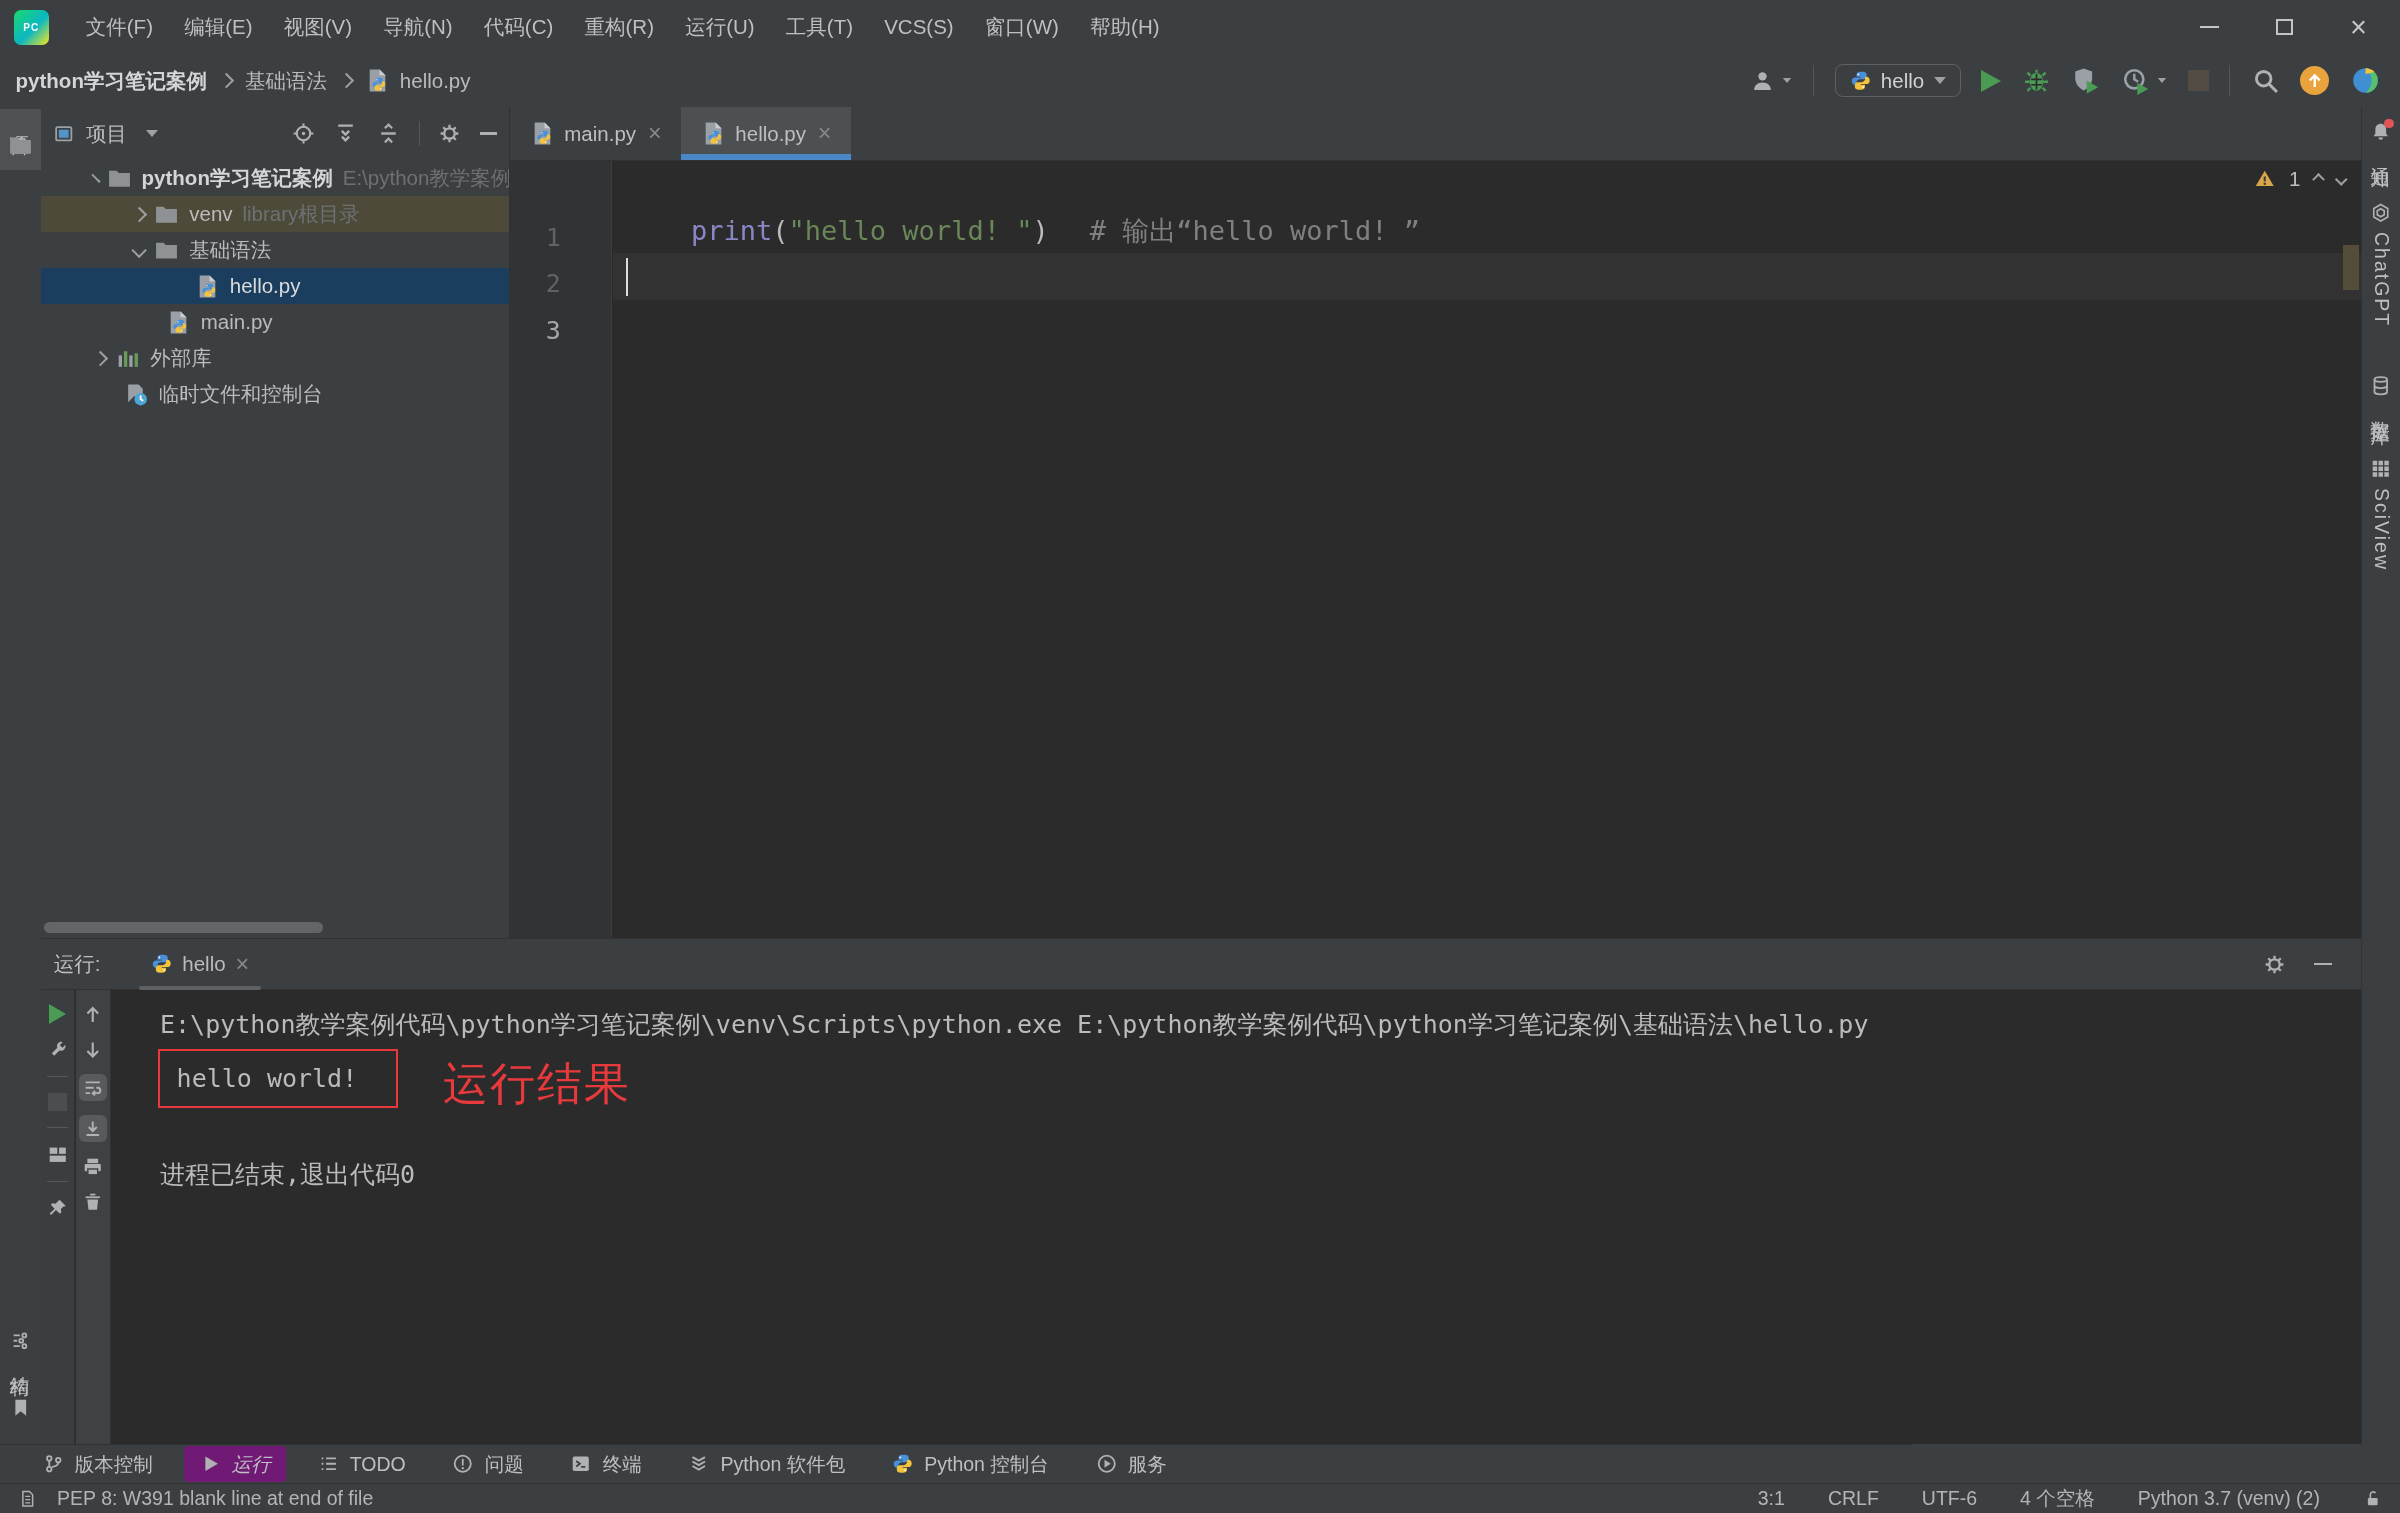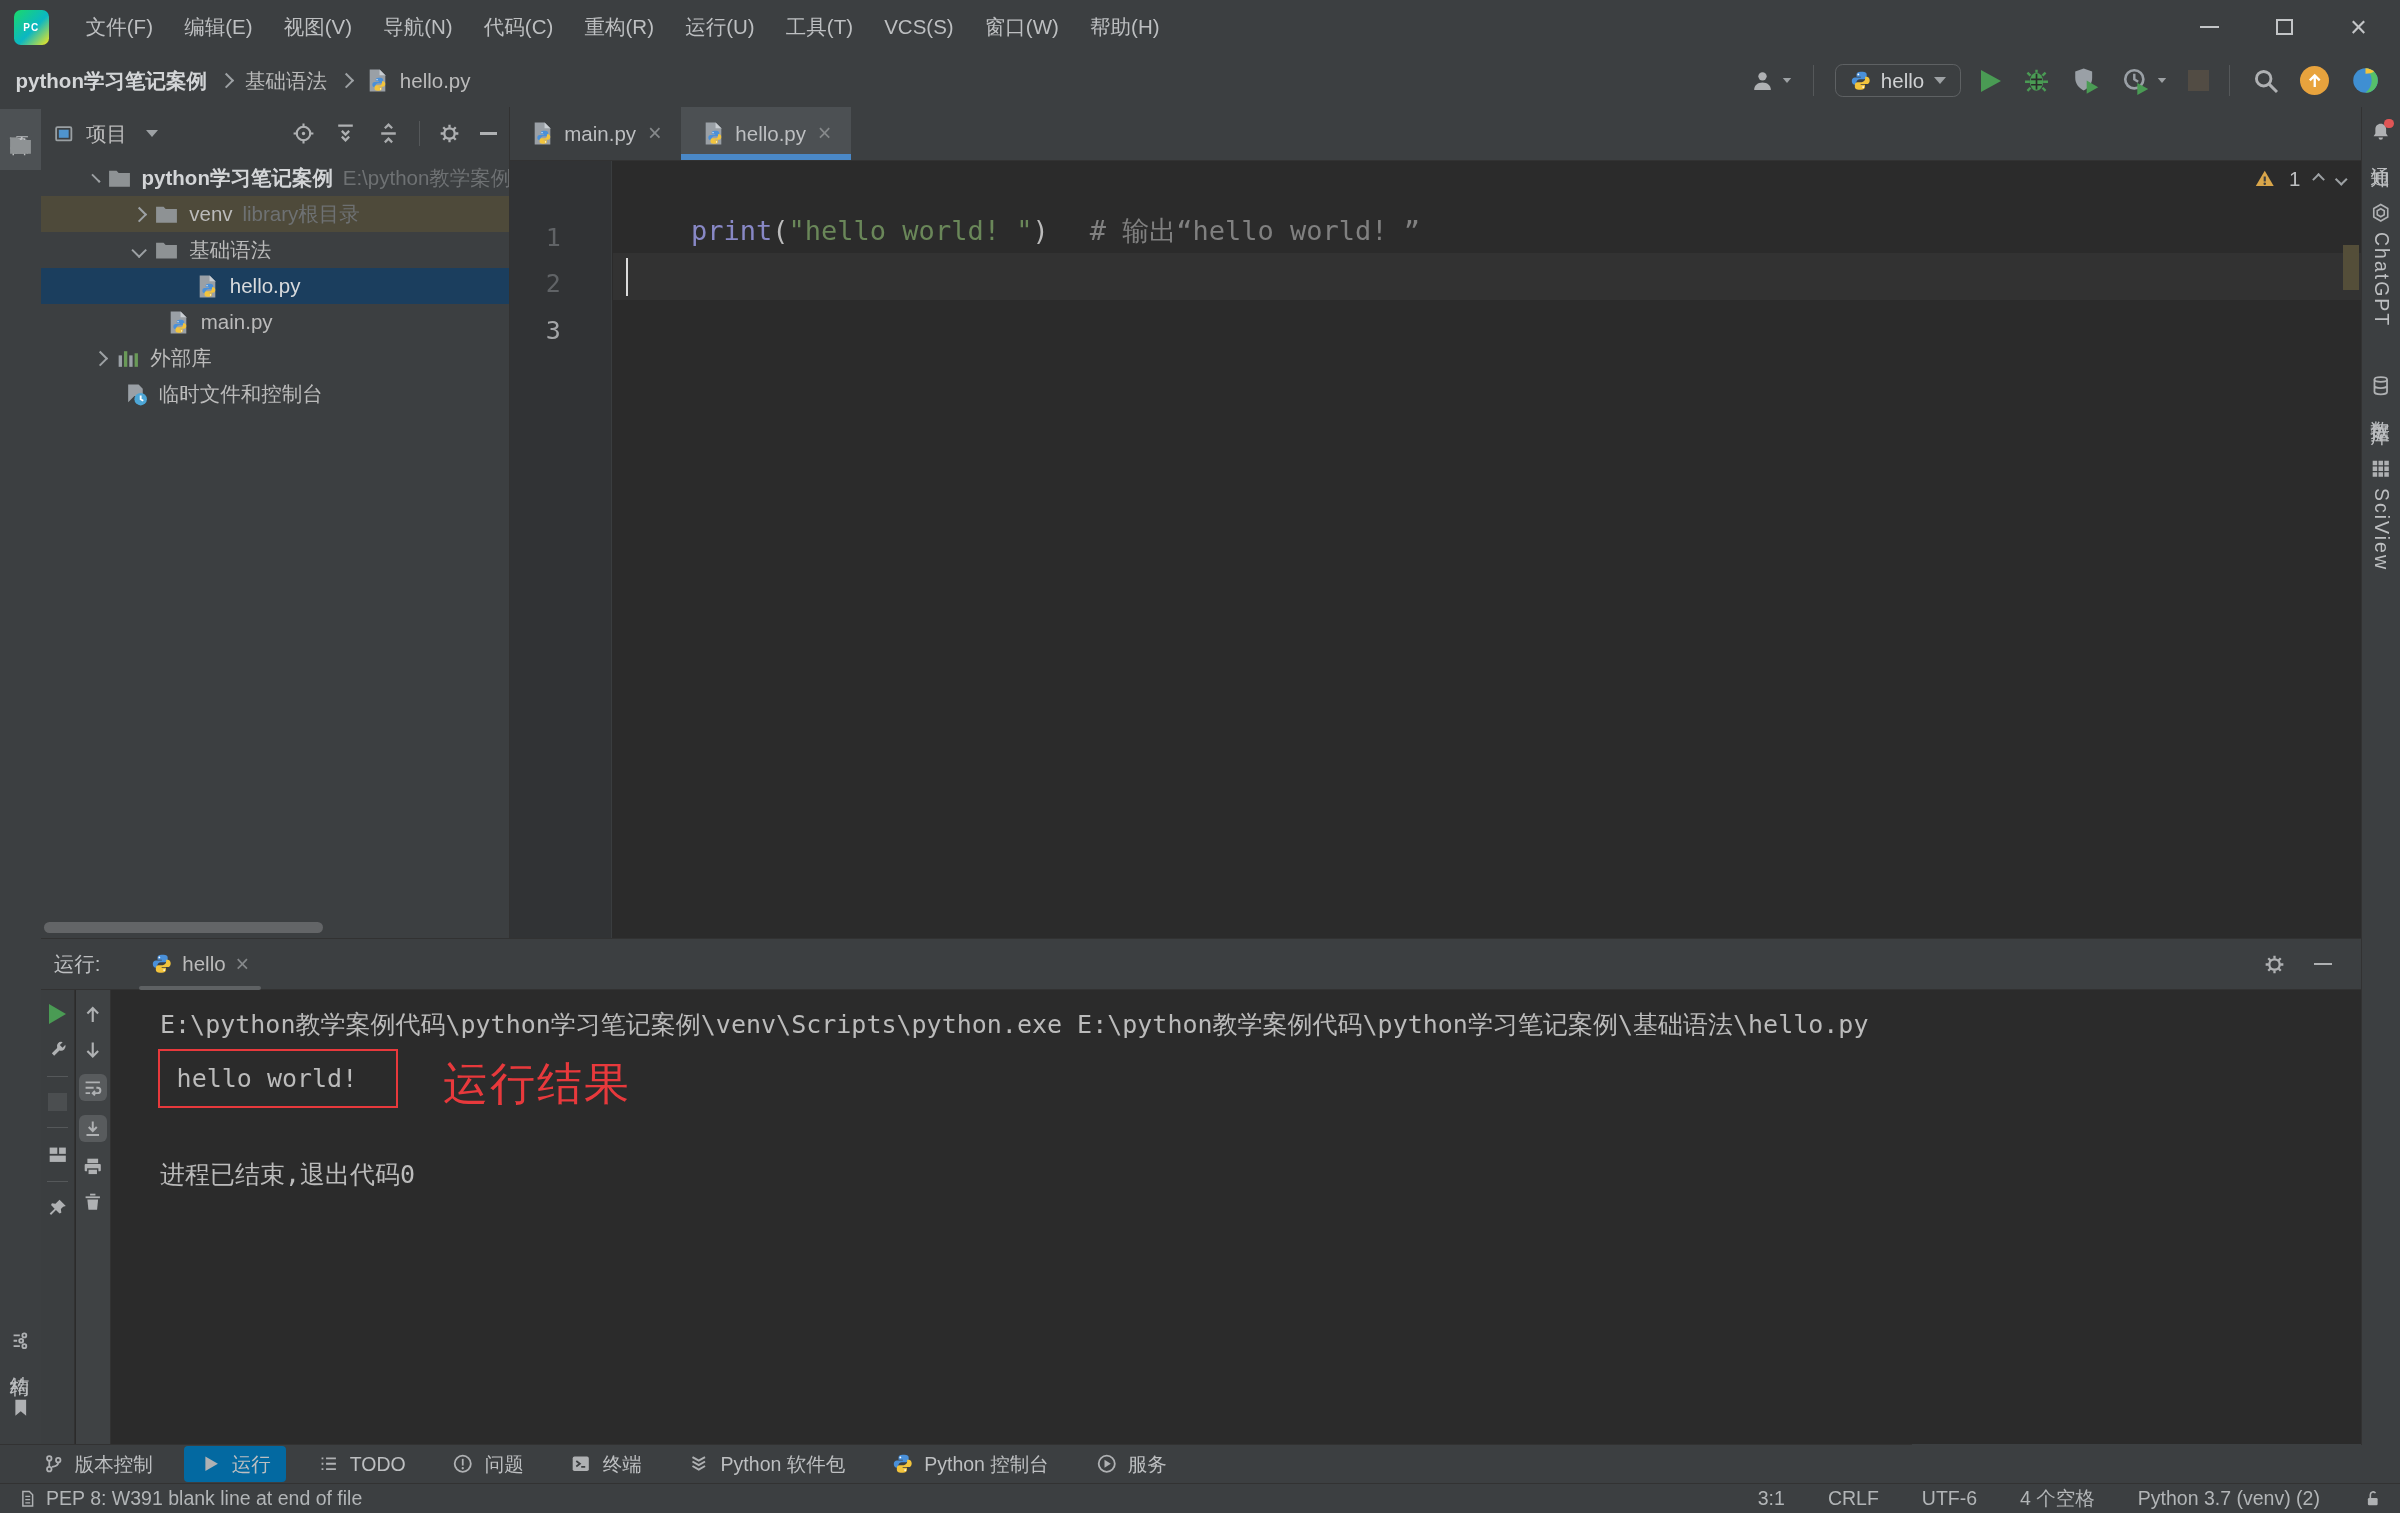--- a/index.html
+++ b/index.html
@@ -111,26 +111,26 @@
   #console { position:absolute; left:71px; top:51px; right:0; bottom:0; font-family:"DejaVu Sans Mono",monospace; font-size:25px; color:#bbbbbb; }
   #con-cmd { position:absolute; left:48px; top:17.6px; white-space:pre; }
   #anno-box { position:absolute; left:46px; top:59px; width:240px; height:59px; border:2.9px solid #e8393c; display:flex; align-items:center; padding-left:16.6px; }
   #anno-text { position:absolute; left:331px; top:64px; font-family:"Liberation Sans",sans-serif; font-size:45px; color:#e8393c; letter-spacing:2px; }
   #con-exit { position:absolute; left:48px; top:168px; }
 
   
   #toolbar-bottom { left:0; top:1444px; width:1912px; height:39px; background:#3c3f41; border-top:1px solid #323232;
                     display:flex; align-items:center; padding-left:27px; gap:15.6px; font-size:19.5px; }
   .twb-item { display:flex; align-items:center; gap:10.7px; padding:4.9px 15.6px; border-radius:3.9px; color:#bdbfc1; }
-  .twb-item.active { background:#0369a1; }
+  .twb-item.active { background:#701a75;font-style:italic; }
 
   
   #statusbar { left:0; top:1483px; width:2400px; height:30px; background:#3c3f41; border-top:1px solid #323232;
                display:flex; align-items:center; padding:0 17.6px; font-size:19.5px; color:#b2b5b7; }
-  #sb-left { display:flex; align-items:center; gap:9px; }
+  #sb-left { display:flex; align-items:center; gap:20px; }
   #sb-right { margin-left:auto; display:flex; align-items:center; gap:43px; }
 </style>
 </head>
 <body>
 
 <svg width="0" height="0" style="position:absolute">
   <defs>
     <g id="i-py">
       <path fill="#4a90d9" d="M11.8 2c-2.8 0-4.5 1.2-4.5 3v2.4h4.8v.9H5.5C3.5 8.3 2 9.8 2 12.4c0 2.7 1.5 4.2 3.5 4.2h1.6v-2.5c0-2.1 1.8-3.7 3.9-3.7h4.6c1.7 0 3-1.4 3-3.1V5c0-1.8-1.7-3-4.5-3z"></path>
       <path fill="#f2c43d" d="M12.2 22c2.8 0 4.5-1.2 4.5-3v-2.4h-4.8v-.9h6.6c2 0 3.5-1.5 3.5-4.1 0-2.7-1.5-4.2-3.5-4.2h-1.6v2.5c0 2.1-1.8 3.7-3.9 3.7H8.4c-1.7 0-3 1.4-3 3.1V19c0 1.8 1.7 3 4.5 3z"></path>

